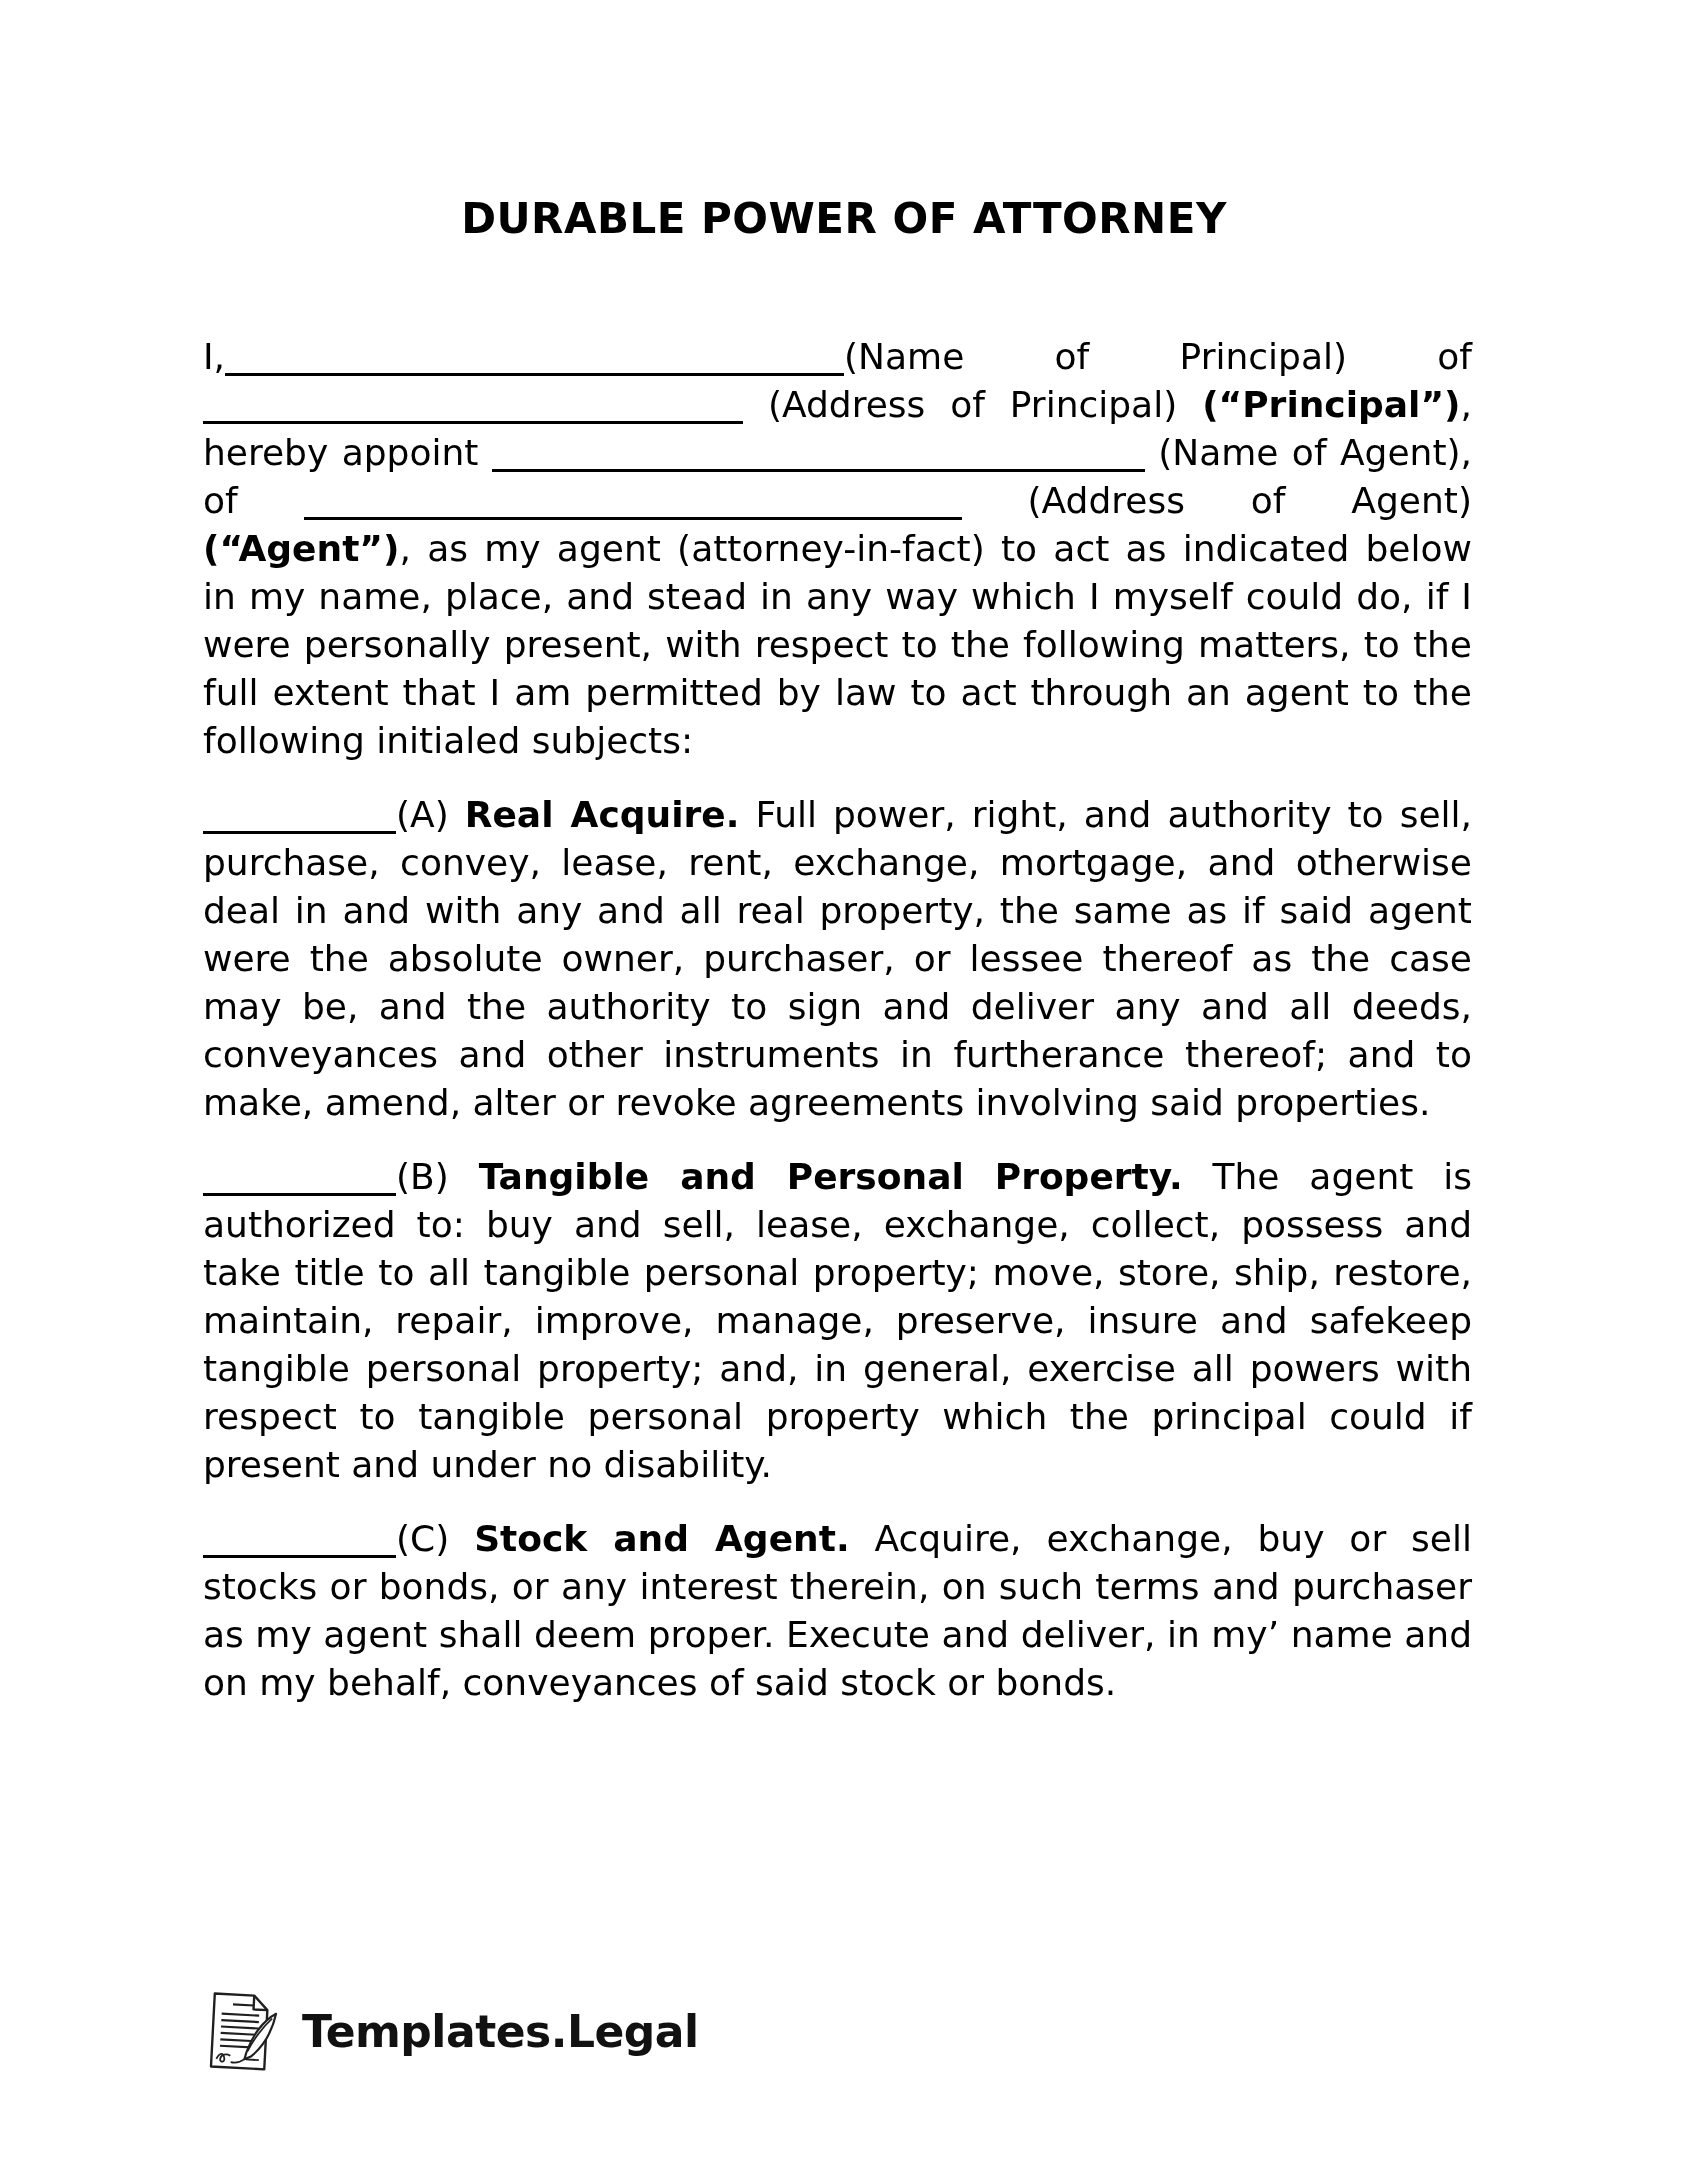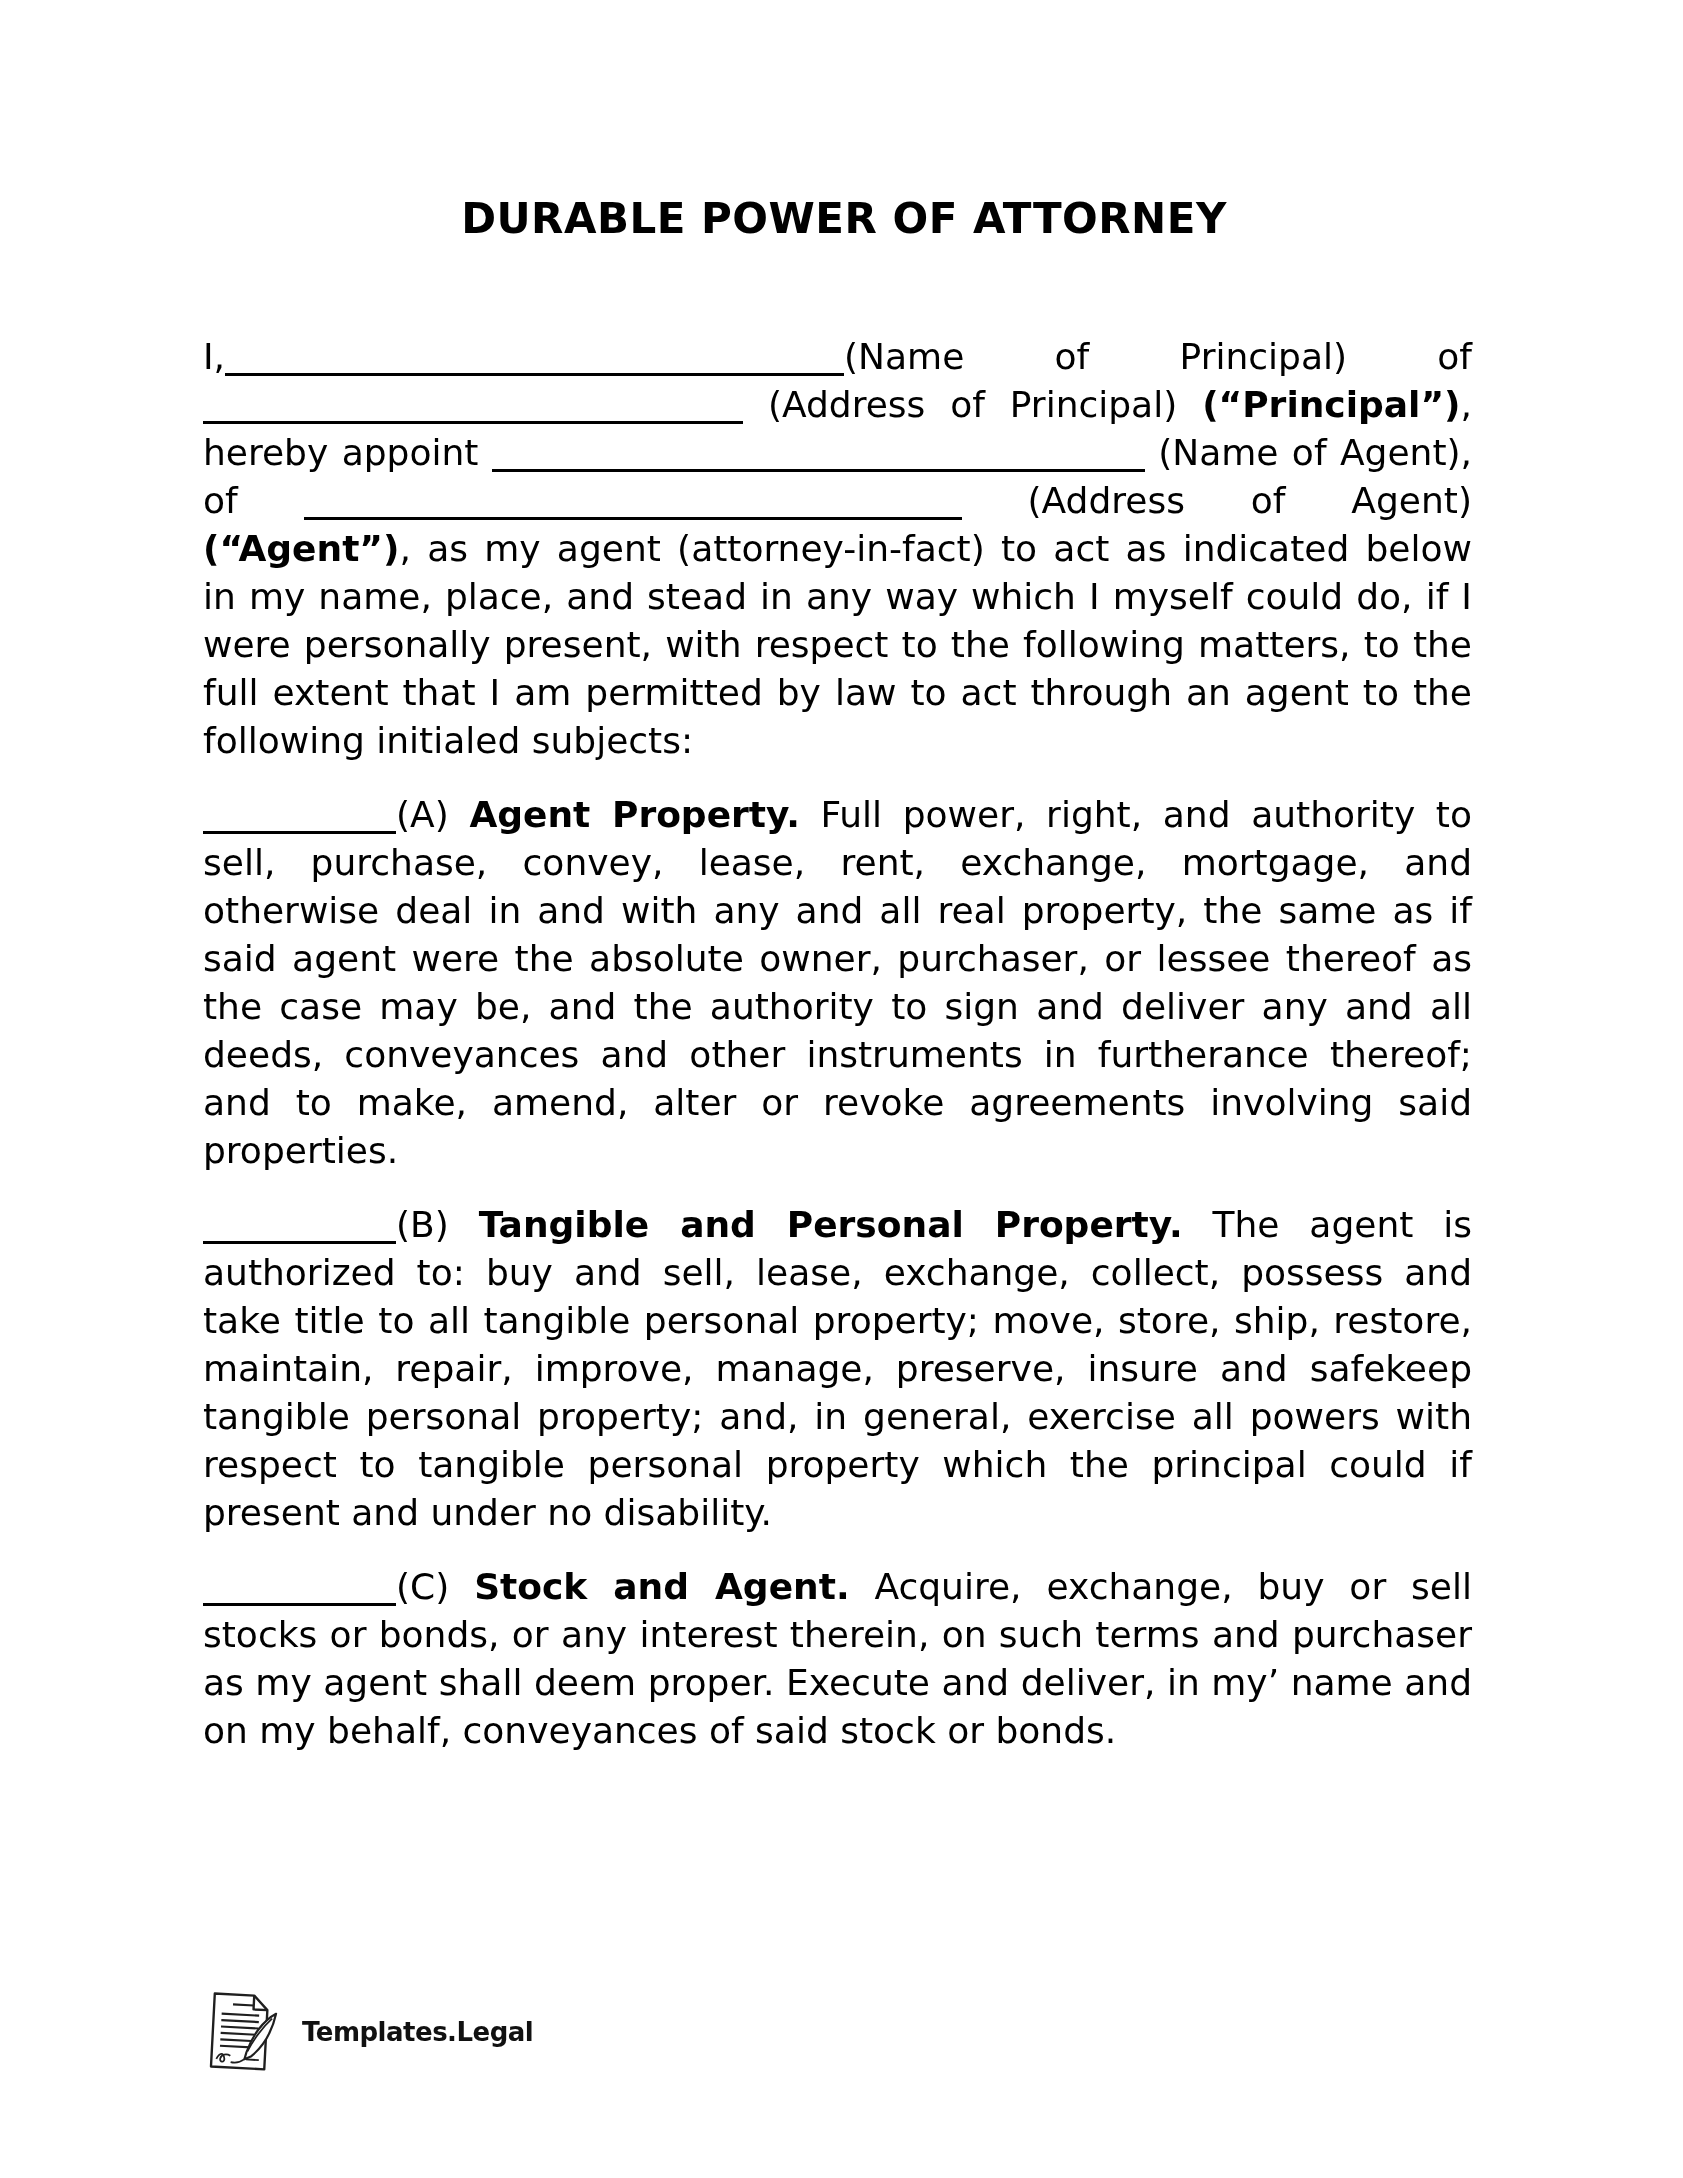--- a/index.html
+++ b/index.html
@@ -31,21 +31,21 @@
   .bl-2{width:540px;}
   .bl-3{width:653px;}
   .bl-4{width:658px;}
   .bl-s{width:193px;}
   .footer{
     position:absolute;left:201px;top:1988px;
     display:flex;align-items:center;gap:20px;
   }
   .brand-icon{display:block;}
   .brand-name{
-    font-size:26px;font-weight:bold;color:#111111;
+    font-size:44px;font-weight:bold;color:#111111;
     letter-spacing:-0.5px;white-space:nowrap;text-align:center;
   }
 </style>
 </head>
 <body>
 
 <div class="page">
   <div class="content">
 
     <h1 class="doc-title">DURABLE POWER OF ATTORNEY</h1>
@@ -54,21 +54,21 @@
       <span class="blank bl-2"></span>
       <span>(Address of Principal)</span>
       <span class="b">(“Principal”)</span><span>, hereby appoint</span>
       <span class="blank bl-3"></span>
       <span>(Name of Agent), of</span>
       <span class="blank bl-4"></span>
       <span>(Address of Agent)</span>
       <span class="b">(“Agent”)</span><span>, as my agent (attorney-in-fact) to act as indicated below in my name, place, and stead in any way which I myself could do, if I were personally present, with respect to the following matters, to the full extent that I am permitted by law to act through an agent to the following initialed subjects:</span></p>
 
     <p class="para"><span class="blank bl-s"></span><span>(A)</span>
-      <span class="b">Agent Property.</span>
+      <span class="b">Real Acquire.</span>
       <span>Full power, right, and authority to sell, purchase, convey, lease, rent, exchange, mortgage, and otherwise deal in and with any and all real property, the same as if said agent were the absolute owner, purchaser, or lessee thereof as the case may be, and the authority to sign and deliver any and all deeds, conveyances and other instruments in furtherance thereof; and to make, amend, alter or revoke agreements involving said properties.</span></p>
 
     <p class="para"><span class="blank bl-s"></span><span>(B)</span>
       <span class="b">Tangible and Personal Property.</span>
       <span>The agent is authorized to: buy and sell, lease, exchange, collect, possess and take title to all tangible personal property; move, store, ship, restore, maintain, repair, improve, manage, preserve, insure and safekeep tangible personal property; and, in general, exercise all powers with respect to tangible personal property which the principal could if present and under no disability.</span></p>
 
     <p class="para"><span class="blank bl-s"></span><span>(C)</span>
       <span class="b">Stock and Agent.</span>
       <span>Acquire, exchange, buy or sell stocks or bonds, or any interest therein, on such terms and purchaser as my agent shall deem proper. Execute and deliver, in my’ name and on my behalf, conveyances of said stock or bonds.</span></p>
 

